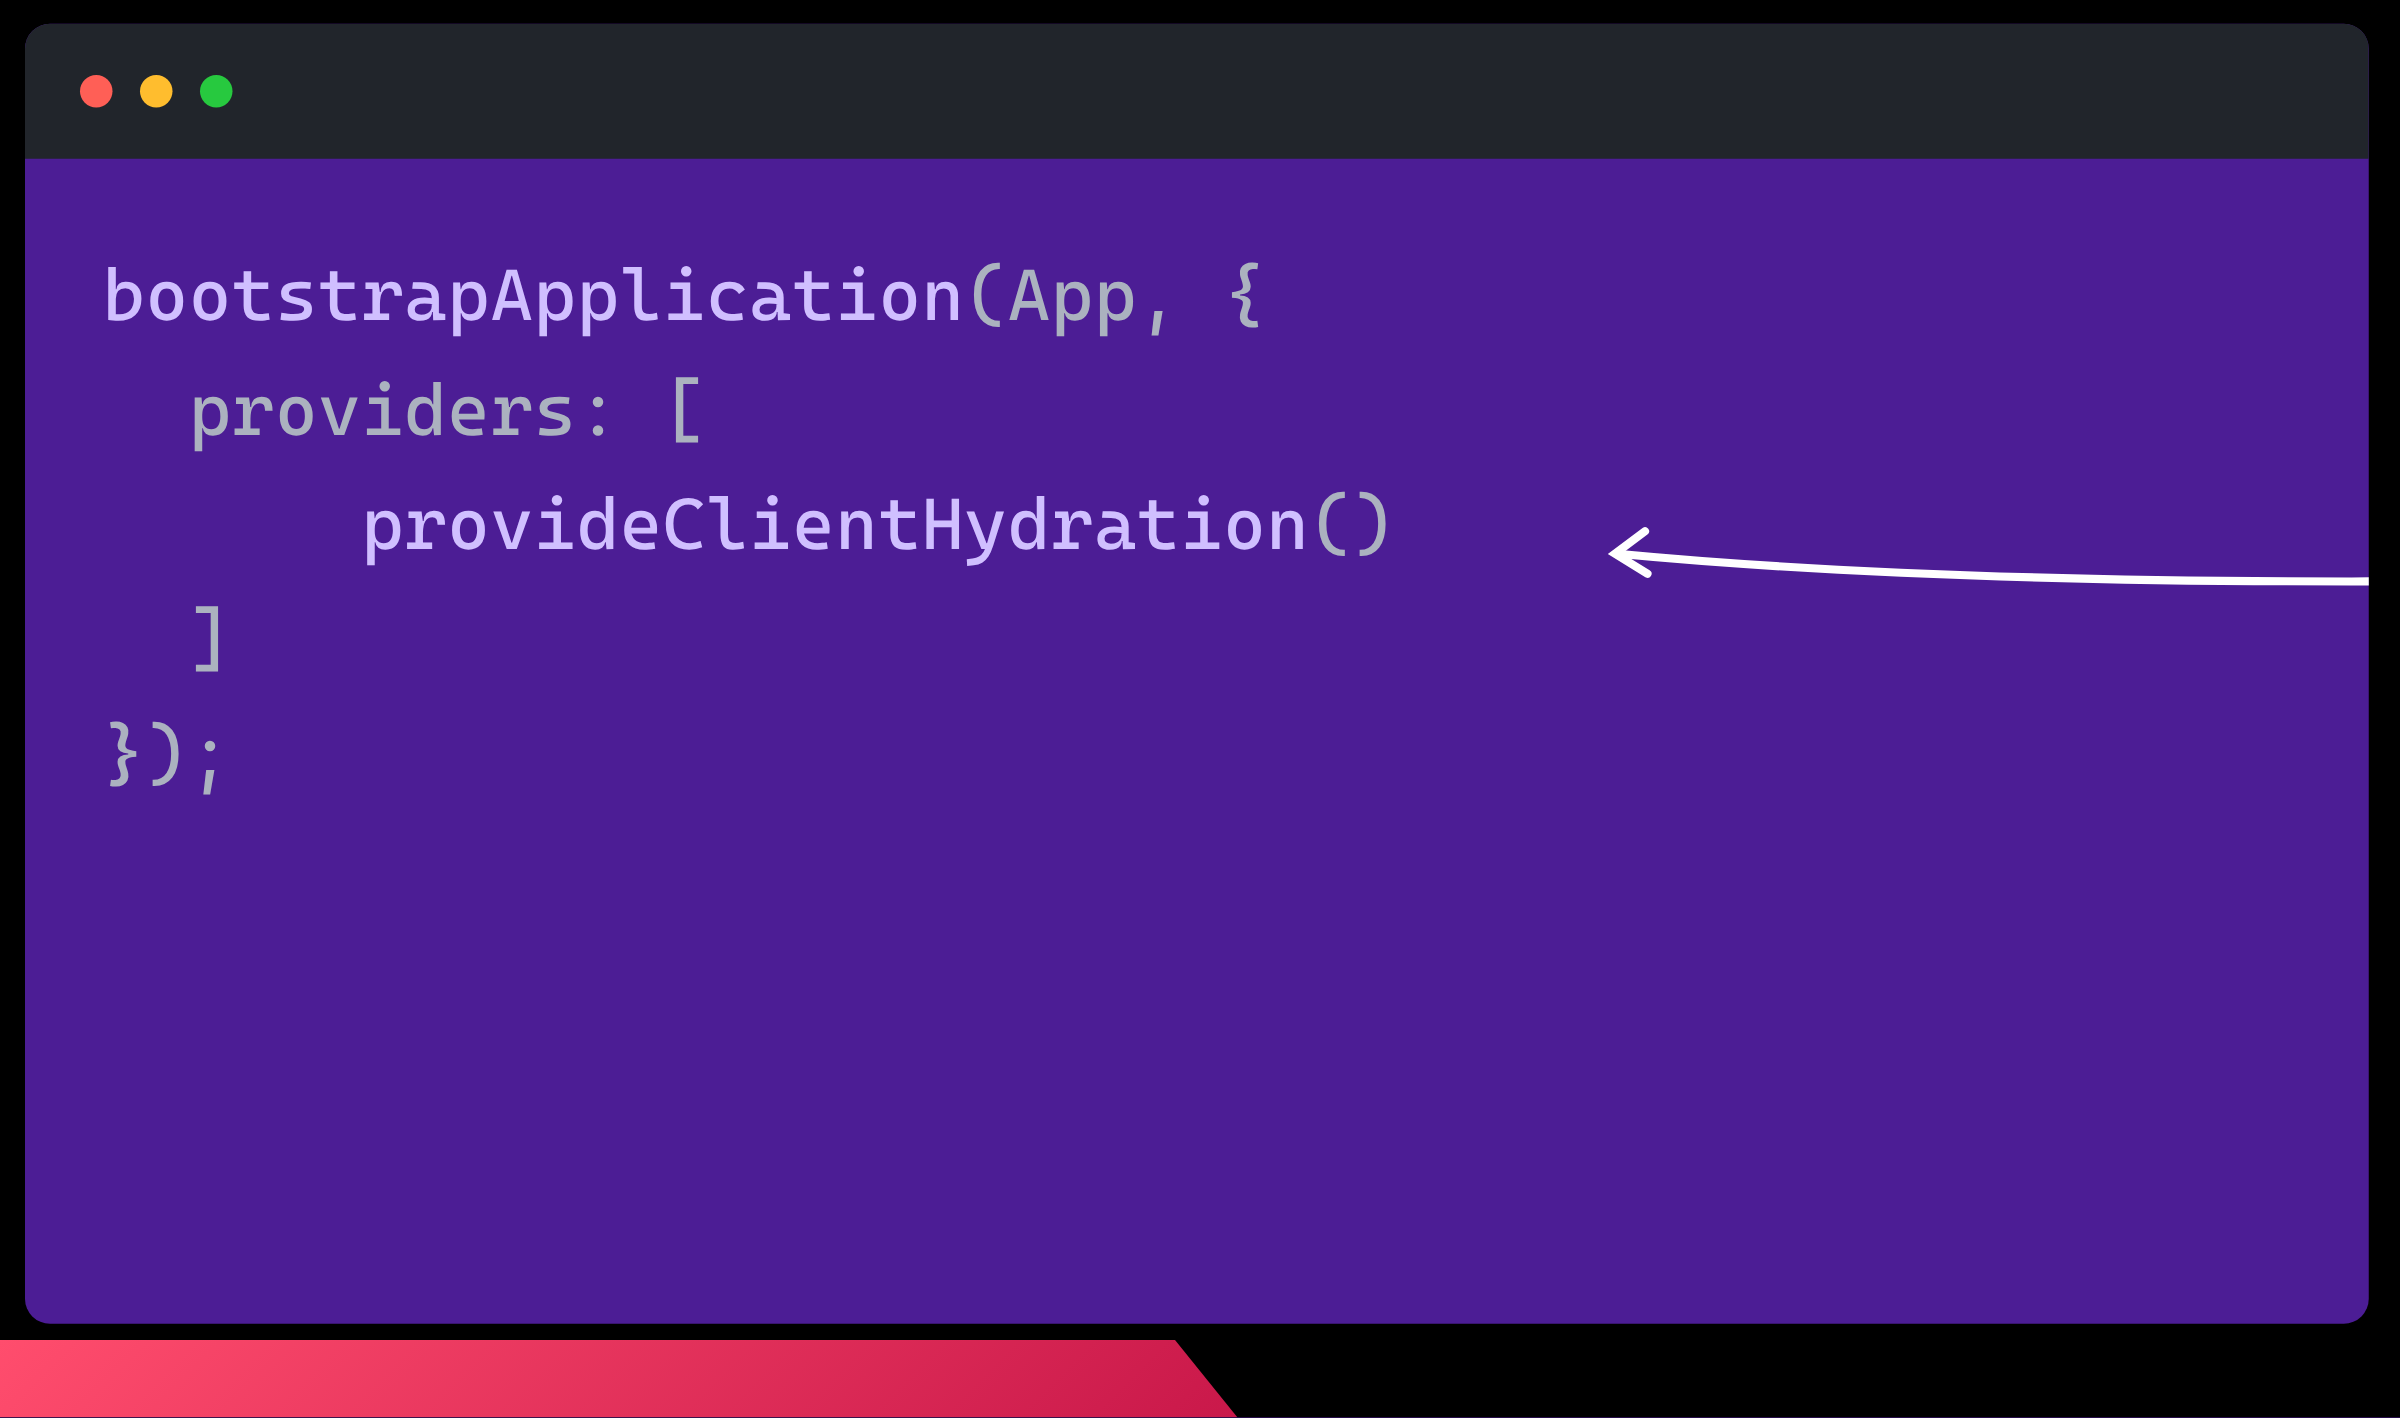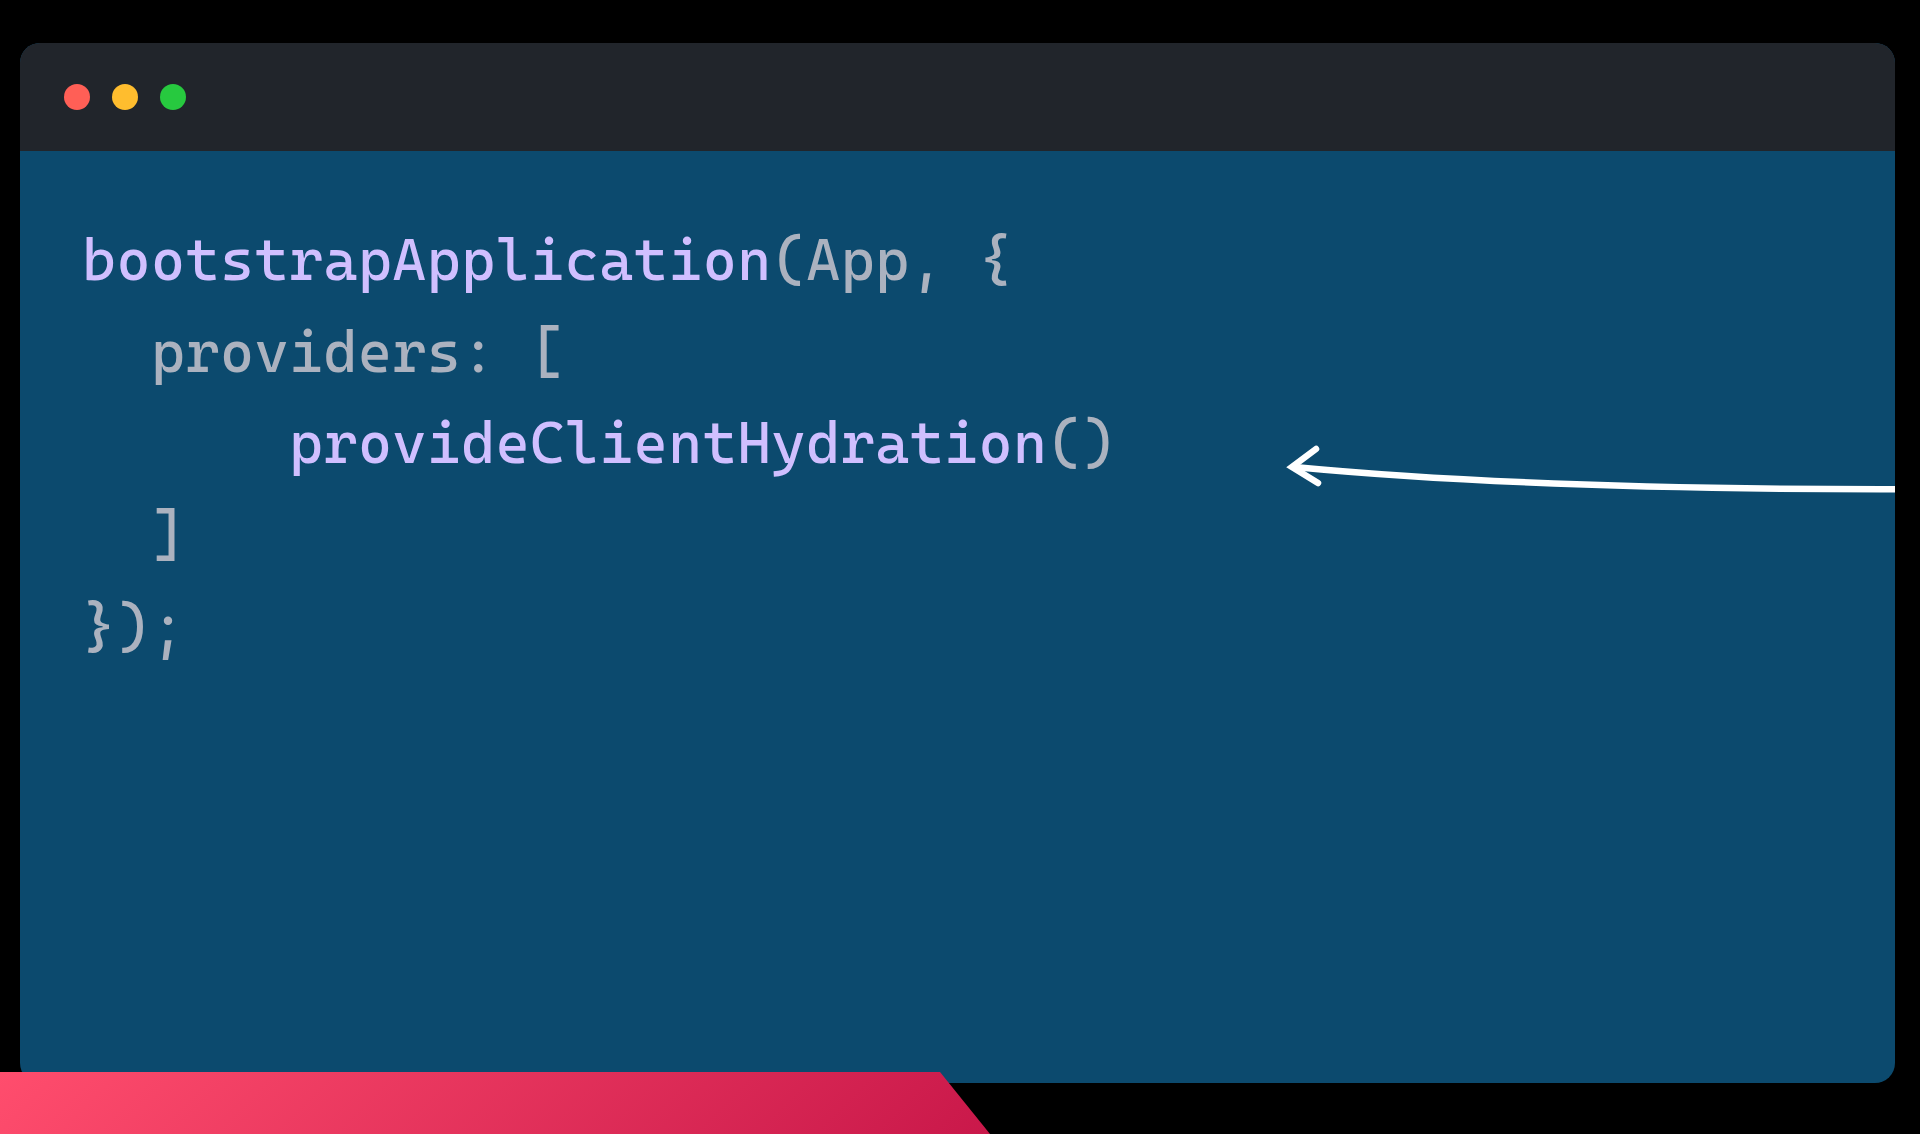--- a/index.html
+++ b/index.html
@@ -8,24 +8,24 @@
     background: #000000;
     width: 1920px;
     height: 1134px;
     overflow: hidden;
     font-family: ui-monospace, "SF Mono", "Cascadia Code", Menlo, Consolas, monospace;
   }
 
   .code-window {
     position: absolute;
     left: 20px;
-    top: 43px;
+    top: 19px;
     width: 1875px;
     height: 1040px;
-    background: #0c4a6e;
+    background: #4c1d95;
     border-radius: 20px;
     overflow: hidden;
   }
 
   .title-bar {
     height: 108px;
     background: #21252b;
     display: flex;
     align-items: center;
     padding-left: 44px;

